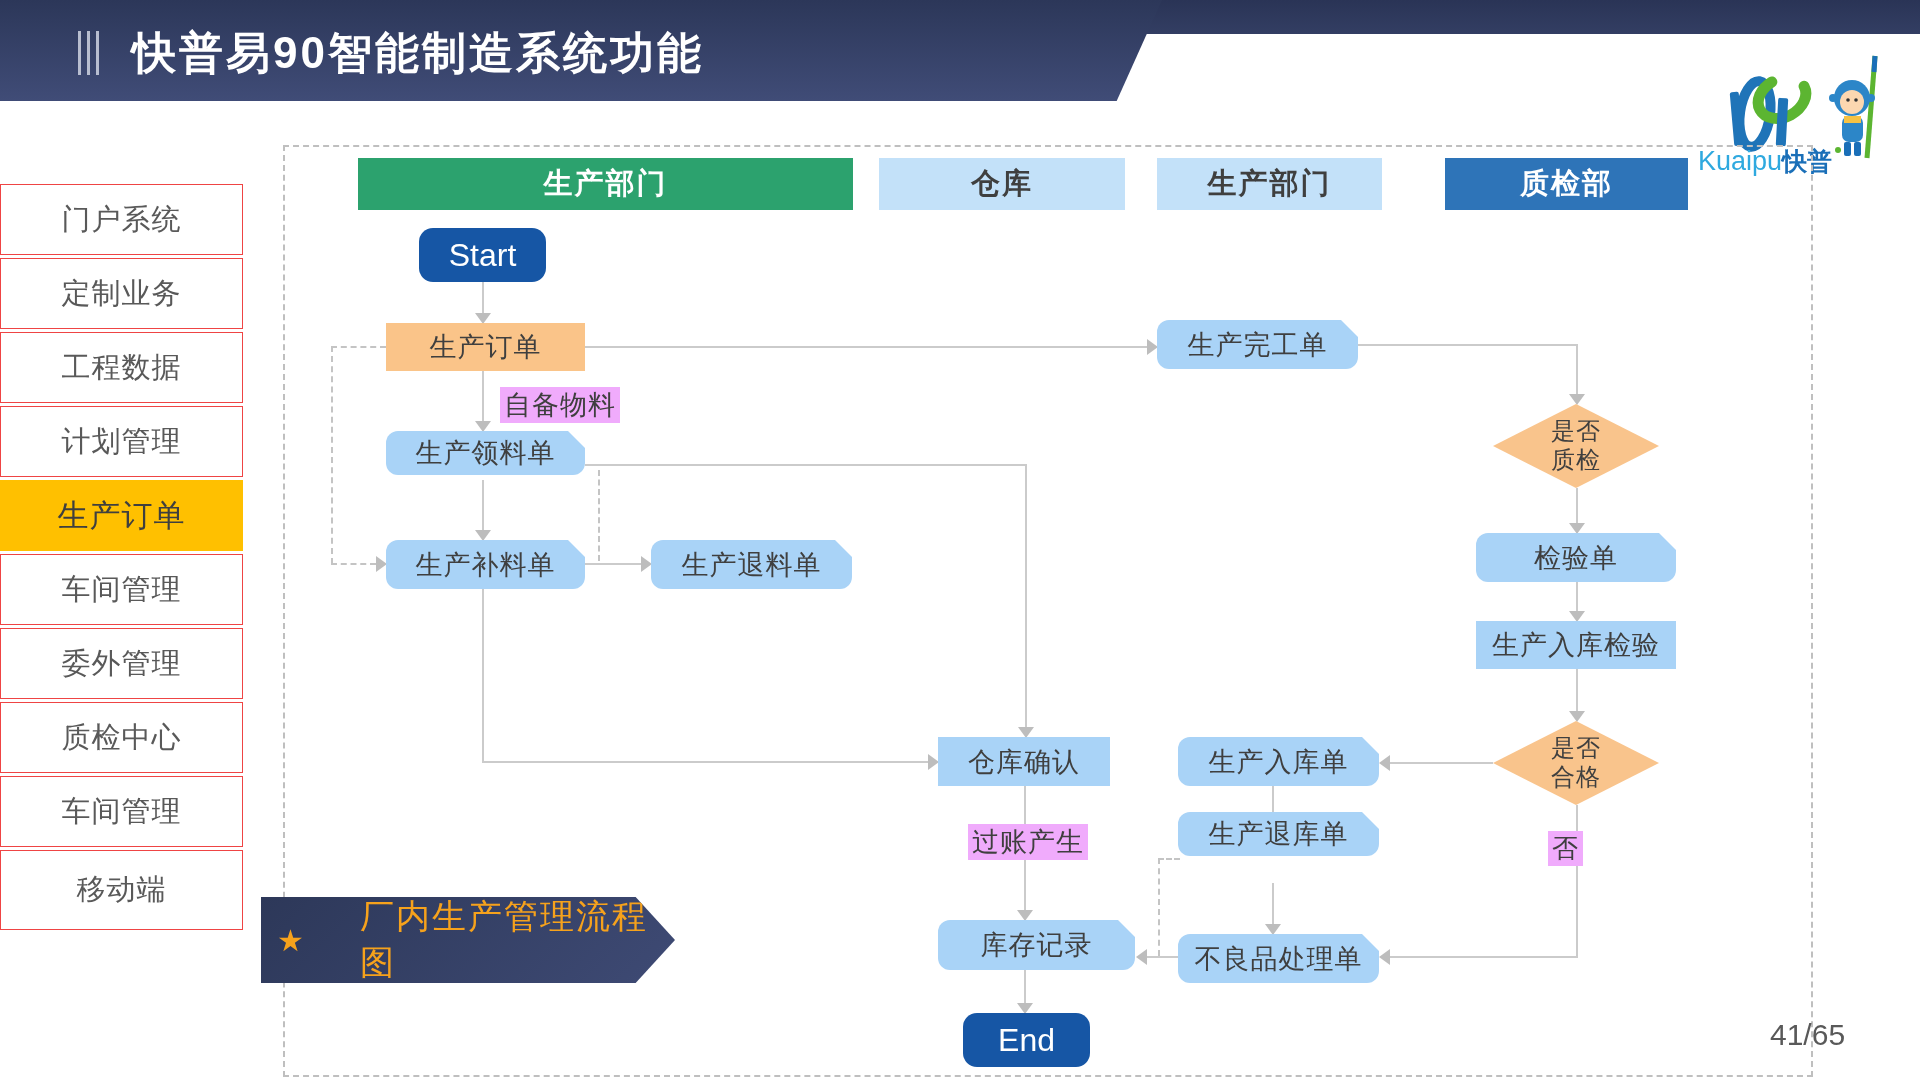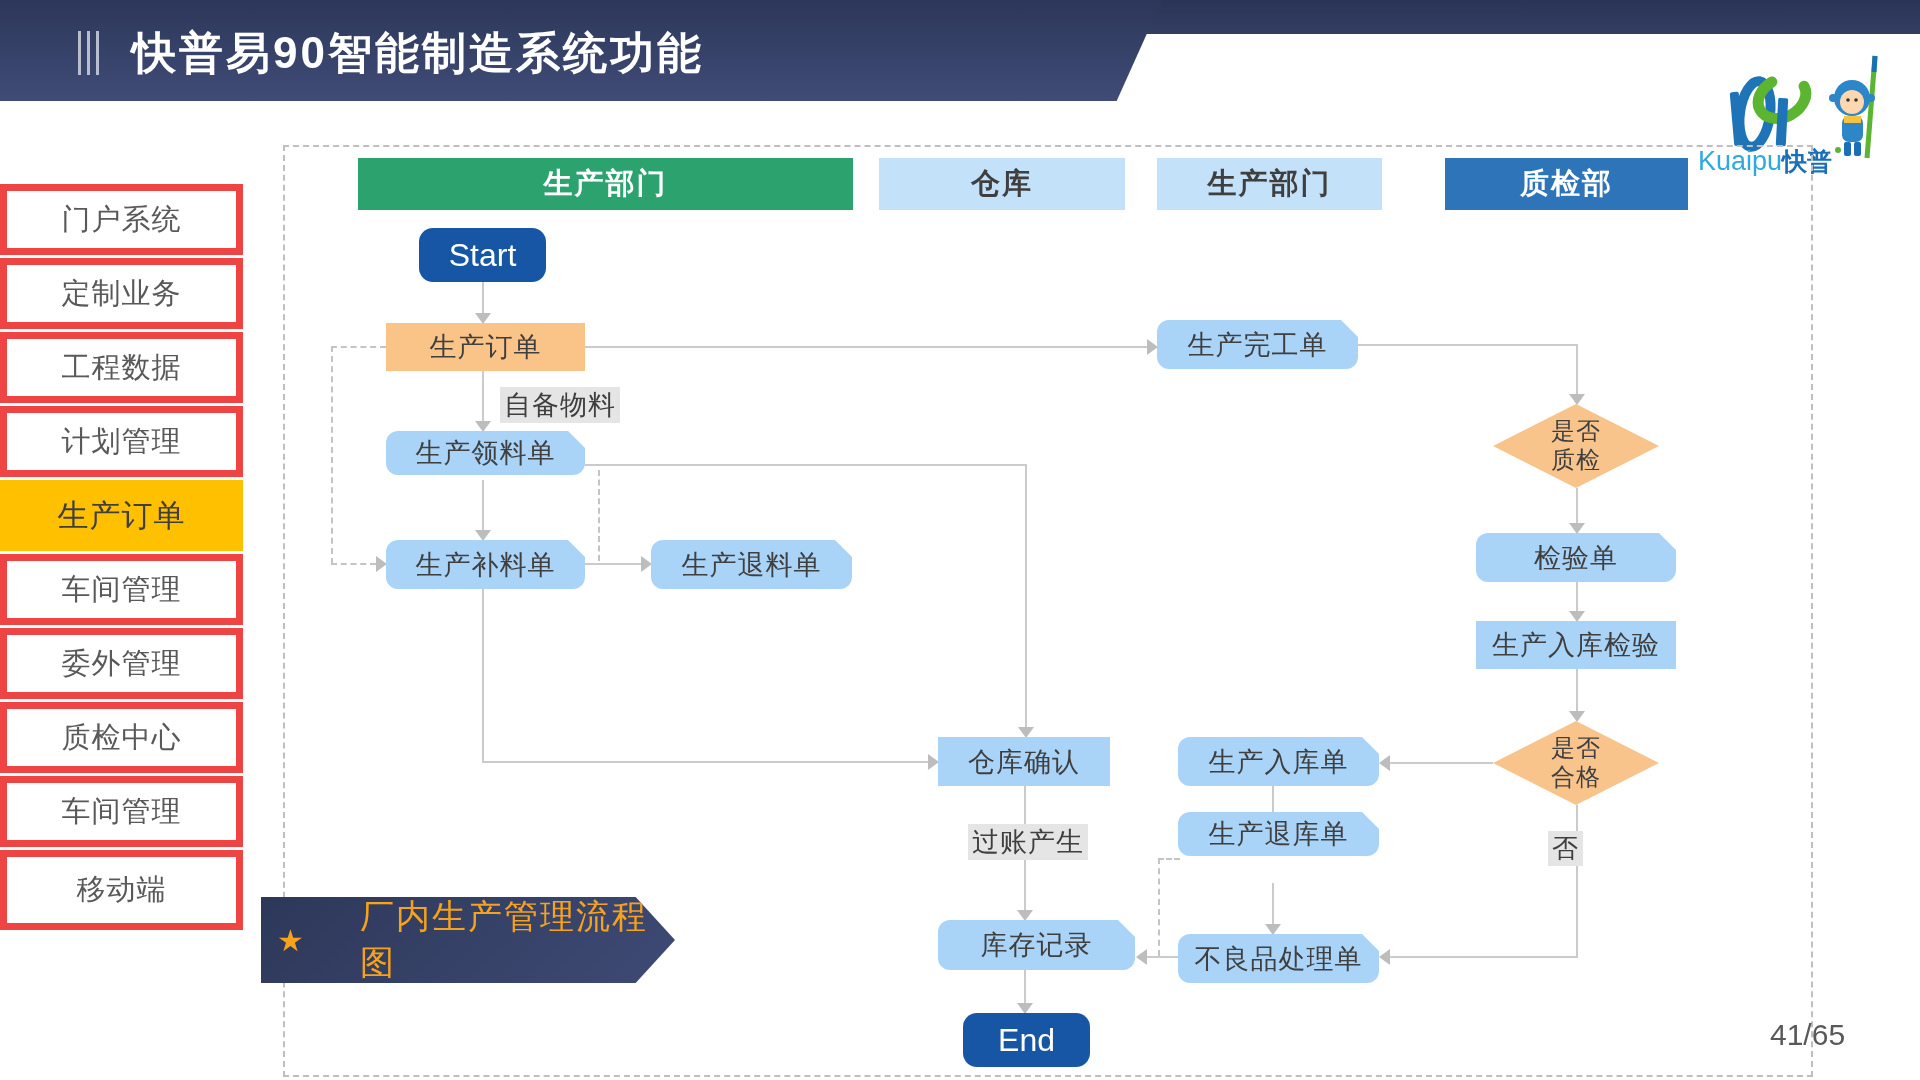--- a/index.html
+++ b/index.html
@@ -14,21 +14,21 @@
     background:linear-gradient(180deg,#2a3456,#333e63); }
   .hdr-main{ position:absolute; left:0; top:0; width:1162px; height:101px;
     background:linear-gradient(180deg,#2c3759,#404c77);
     clip-path:polygon(0 0,100% 0,96.1% 100%,0 100%); }
   .hdr-bars{ position:absolute; left:78px; top:31px; height:44px; display:flex; gap:6px; }
   .hdr-bars span{ display:block; width:3px; height:44px; background:#cfd4e2; opacity:.85; }
   .hdr-title{ position:absolute; left:132px; top:24px; font-size:44px; font-weight:bold;
     color:#ffffff; letter-spacing:3px; white-space:nowrap; }
   
   .side-item{ position:absolute; left:0; width:243px; height:71px;
-    border:7px solid #ef4444; background:#ffffff; color:#595959;
+    border:1px solid #ef4444; background:#ffffff; color:#595959;
     display:flex; align-items:center; justify-content:center;
     font-size:29px; letter-spacing:1px; }
   .side-item.active{ background:#ffc000; border-color:#ffc000; color:#3f3f3f;
     font-size:31px; font-weight:500; }
   
   .flow-border{ position:absolute; left:283px; top:145px; width:1530px; height:932px;
     border:2px dashed #bfbfbf; }
   .lane{ position:absolute; top:158px; height:52px; display:flex; align-items:center;
     justify-content:center; font-size:29px; font-weight:600; letter-spacing:2px; }
   .lane.green{ background:#2ca26e; color:#ffffff; }
@@ -40,21 +40,21 @@
   .nd.orange{ background:#fac489; }
   .nd.card{ border-radius:12px 0 12px 12px; }
   .nd.card::after{ content:""; position:absolute; top:0; right:0; width:0; height:0;
     border-top:17px solid #ffffff; border-left:17px solid transparent; }
   .nd.term{ background:#1656a5; color:#ffffff; border-radius:14px; font-size:32px;
     letter-spacing:0; }
   .diamond{ position:absolute; background:#f9c48c; color:#3f3f3f;
     clip-path:polygon(50% 0,100% 50%,50% 100%,0 50%);
     display:flex; flex-direction:column; align-items:center; justify-content:center;
     font-size:24px; line-height:1.2; letter-spacing:1px; }
-  .flow-label{ position:absolute; color:#3f3f3f; font-size:27px; background:#e5e5e5;
+  .flow-label{ position:absolute; color:#3f3f3f; font-size:27px; background:#f0abfc;
     padding:0 4px; white-space:nowrap; letter-spacing:1px; }
   
   .hl{ position:absolute; height:0; border-top:2px solid #cbcbcb; }
   .vl{ position:absolute; width:0; border-left:2px solid #cbcbcb; }
   .hl.dash{ border-top-style:dashed; border-top-color:#c4c4c4; }
   .vl.dash{ border-left-style:dashed; border-left-color:#c4c4c4; }
   .ah{ position:absolute; width:0; height:0; }
   .ah.down{ border-left:8px solid transparent; border-right:8px solid transparent;
     border-top:11px solid #bdbdbd; }
   .ah.right{ border-top:8px solid transparent; border-bottom:8px solid transparent;

